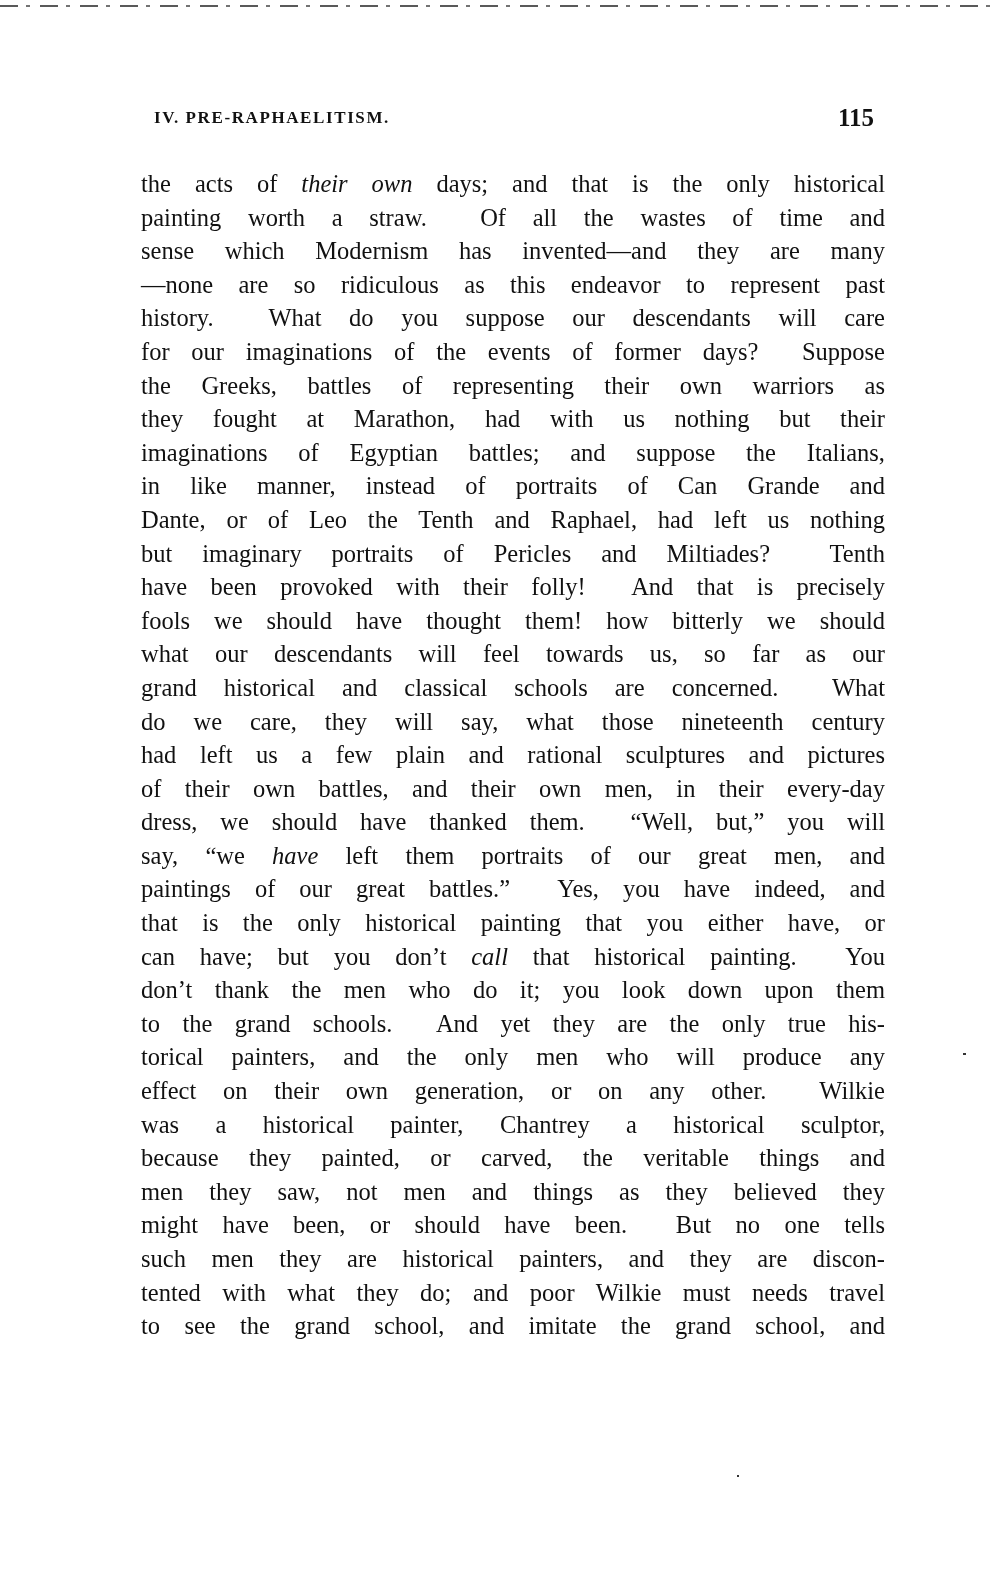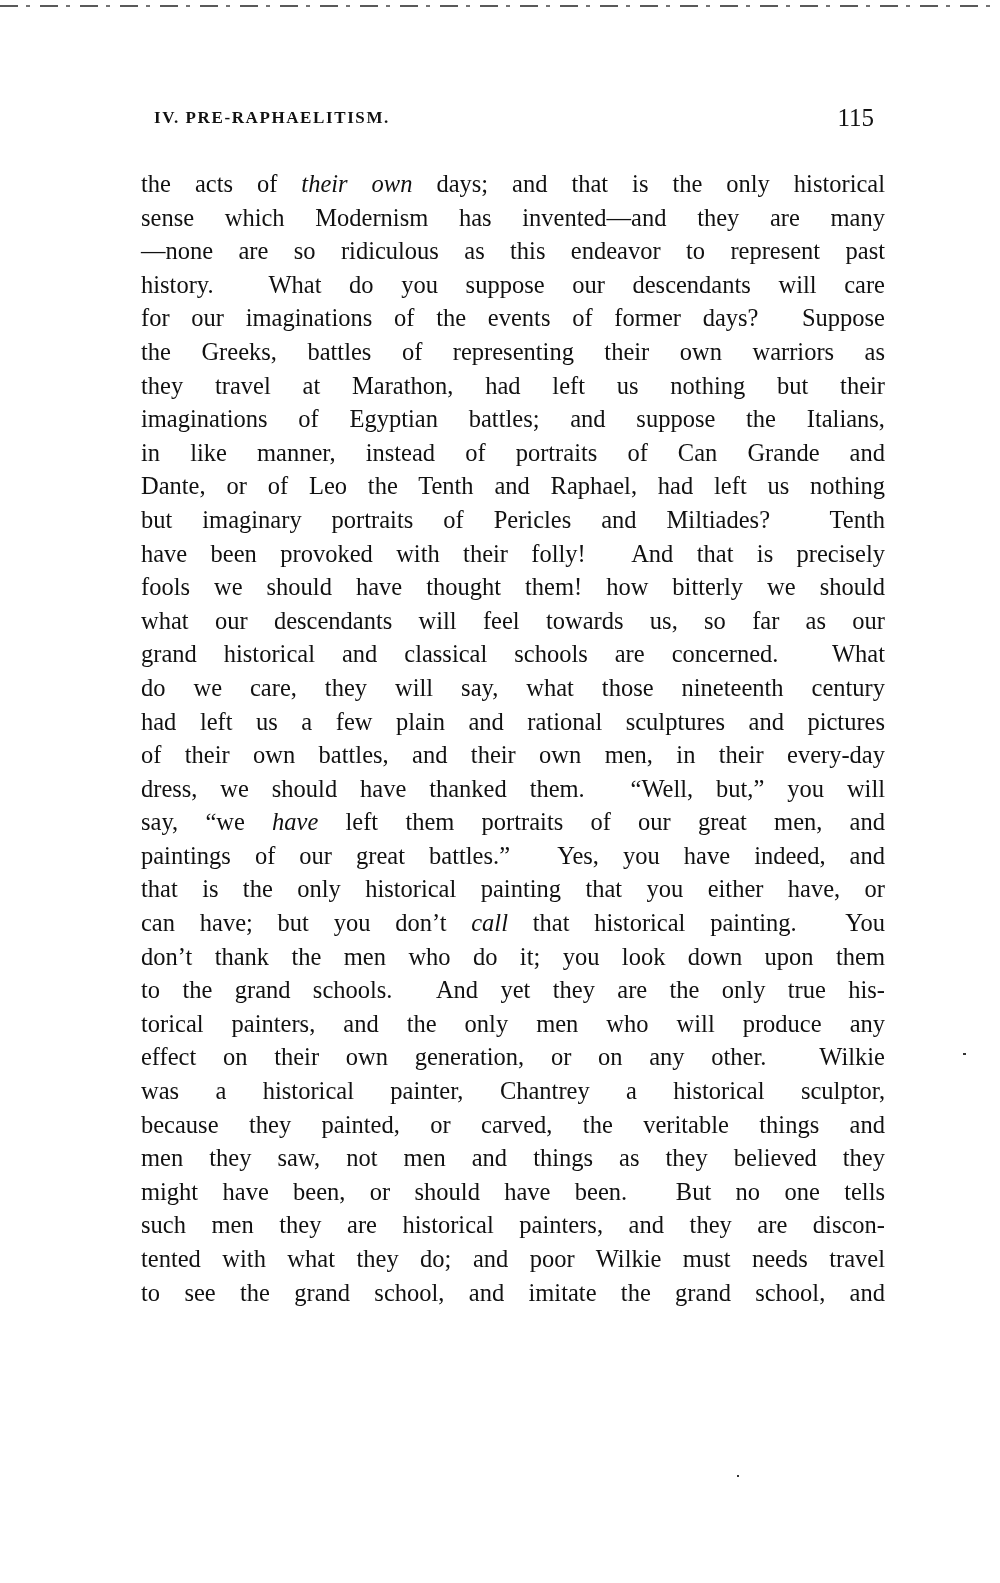--- a/index.html
+++ b/index.html
@@ -41,21 +41,21 @@
       font-weight: bold;
       letter-spacing: 1.6px;
       padding-left: 24px;
       box-sizing: border-box;
     }
     .page-number {
       position: absolute;
       right: 2px;
       top: 0px;
       font-size: 25px;
-      font-weight: normal;
+      font-weight: bold;
     }
     .body-text {
       position: absolute;
       top: 167px;
       left: 130px;
       width: 744px;
       margin-left: 11px;
     }
     .line {
       display: block;
@@ -81,26 +81,27 @@
 
 <div class="scan-edge"></div>
 
 <div class="running-head">
   <div class="running-title">IV. PRE-RAPHAELITISM.</div>
   <div class="page-number">115</div>
 </div>
 
 <div class="body-text" id="body-text">
     <div class="line"><span>the acts of </span><i>their own</i><span> days; and that is the only historical</span></div>
+    <div class="line"><span>painting worth a straw.  Of all the wastes of time and</span></div>
     <div class="line"><span>sense which Modernism has invented—and they are many</span></div>
     <div class="line"><span>—none are so ridiculous as this endeavor to represent past</span></div>
     <div class="line"><span>history.  What do you suppose our descendants will care</span></div>
     <div class="line"><span>for our imaginations of the events of former days?  Suppose</span></div>
     <div class="line"><span>the Greeks, battles of representing their own warriors as</span></div>
-    <div class="line"><span>they travel at Marathon, had left us nothing but their</span></div>
+    <div class="line"><span>they fought at Marathon, had with us nothing but their</span></div>
     <div class="line"><span>imaginations of Egyptian battles; and suppose the Italians,</span></div>
     <div class="line"><span>in like manner, instead of portraits of Can Grande and</span></div>
     <div class="line"><span>Dante, or of Leo the Tenth and Raphael, had left us nothing</span></div>
     <div class="line"><span>but imaginary portraits of Pericles and Miltiades?  Tenth</span></div>
     <div class="line"><span>have been provoked with their folly!  And that is precisely</span></div>
     <div class="line"><span>fools we should have thought them! how bitterly we should</span></div>
     <div class="line"><span>what our descendants will feel towards us, so far as our</span></div>
     <div class="line"><span>grand historical and classical schools are concerned.  What</span></div>
     <div class="line"><span>do we care, they will say, what those nineteenth century</span></div>
     <div class="line"><span>had left us a few plain and rational sculptures and pictures</span></div>

